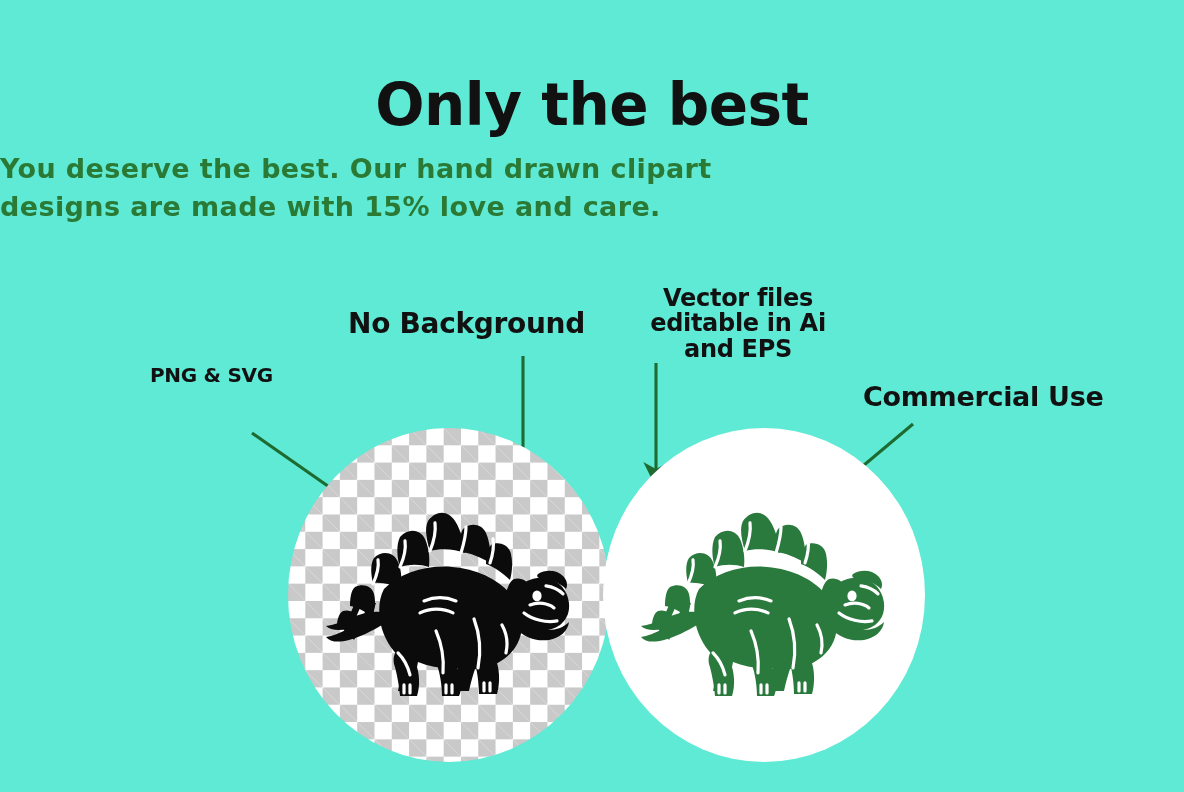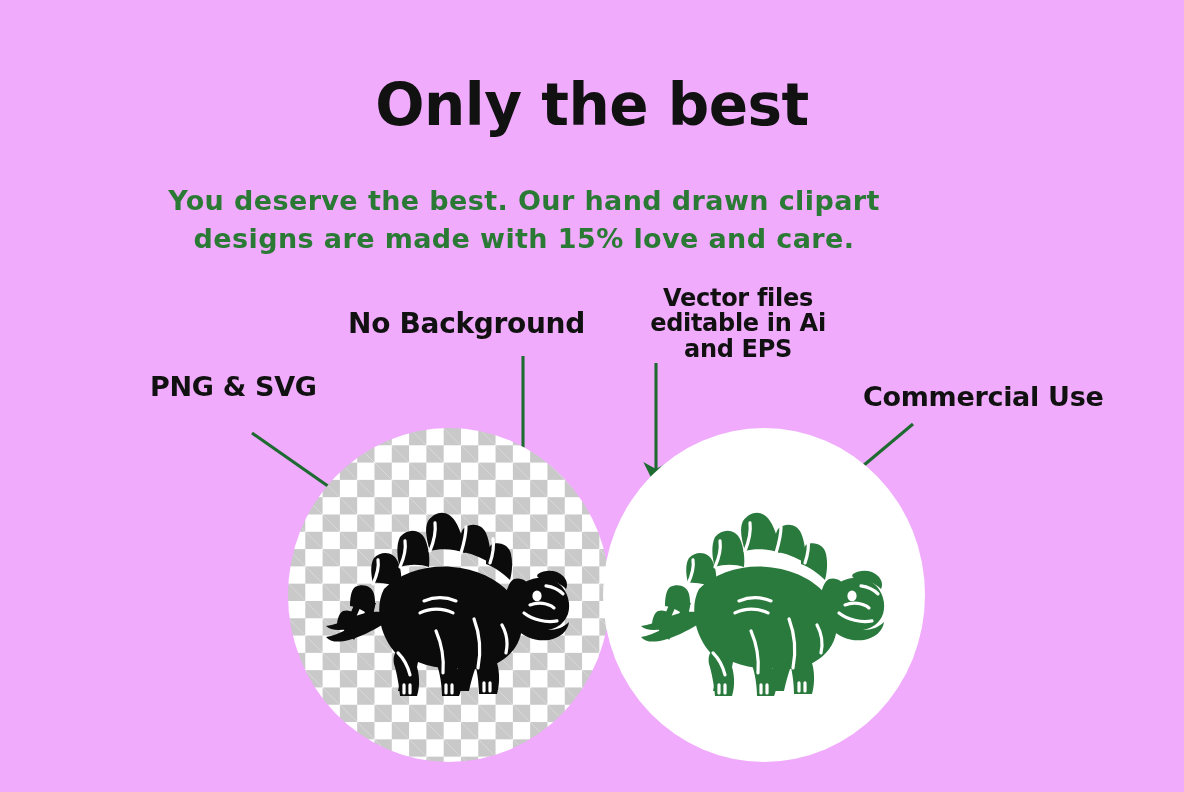--- a/index.html
+++ b/index.html
@@ -33,42 +33,40 @@
     font-weight: 700;
     letter-spacing: -0.5px;
     color: #111111;
     line-height: 1.0;
   }
   #subhead {
     position: absolute;
     left: 0;
     top: 150px;
     width: 1048px;
-    text-align: center;
     font-family: "DejaVu Sans", sans-serif;
     font-size: 27px;
     font-weight: 600;
     color: #2a7a35;
     line-height: 1.42;
     letter-spacing: 0.4px;
-    margin-top: 32px;
   }
   #subhead .ln { display: block; }
 
   
   .callout {
     position: absolute;
     font-family: "DejaVu Sans", sans-serif;
     font-weight: 700;
     color: #111111;
     letter-spacing: -0.3px;
     white-space: pre;
     line-height: 1.06;
   }
-  #label-png      { left: 150px; top: 373px; font-size: 27px; }
+  #label-png      { left: 150px; top: 365px; font-size: 20px; }
   #label-nobg     { left: 348px; top: 309px; font-size: 28px; }
   #label-vector   { left: 648px; top: 286px; font-size: 24px; text-align: center; white-space: normal; width: 180px; }
   #label-comm     { left: 815px; top: 383px; font-size: 27px; margin-left: 48px; }
 
   
   #arrows {
     position: absolute;
     left: 0; top: 0;
     width: 1184px; height: 792px;
     pointer-events: none;
@@ -111,21 +109,21 @@
     left: 50%;
     top: 50%;
     width: 250px;
     height: 196px;
     transform: translate(-50%, -48%);
   }
 </style>
 </head>
 <body>
 
-<div id="stage" style="background: #f0abfc;">
+<div id="stage" style="background: #5eead4;">
 
   <div id="headline" style="color: rgb(17, 17, 17);">Only the best</div>
 
   <div id="subhead" style="color: rgb(42, 122, 53);">
     <span class="ln">You deserve the best. Our hand drawn clipart</span>
     <span class="ln">designs are made with 15% love and care.</span>
   </div>
 
   <div class="circle" id="circle-checker">
     <div class="dino-holder">

